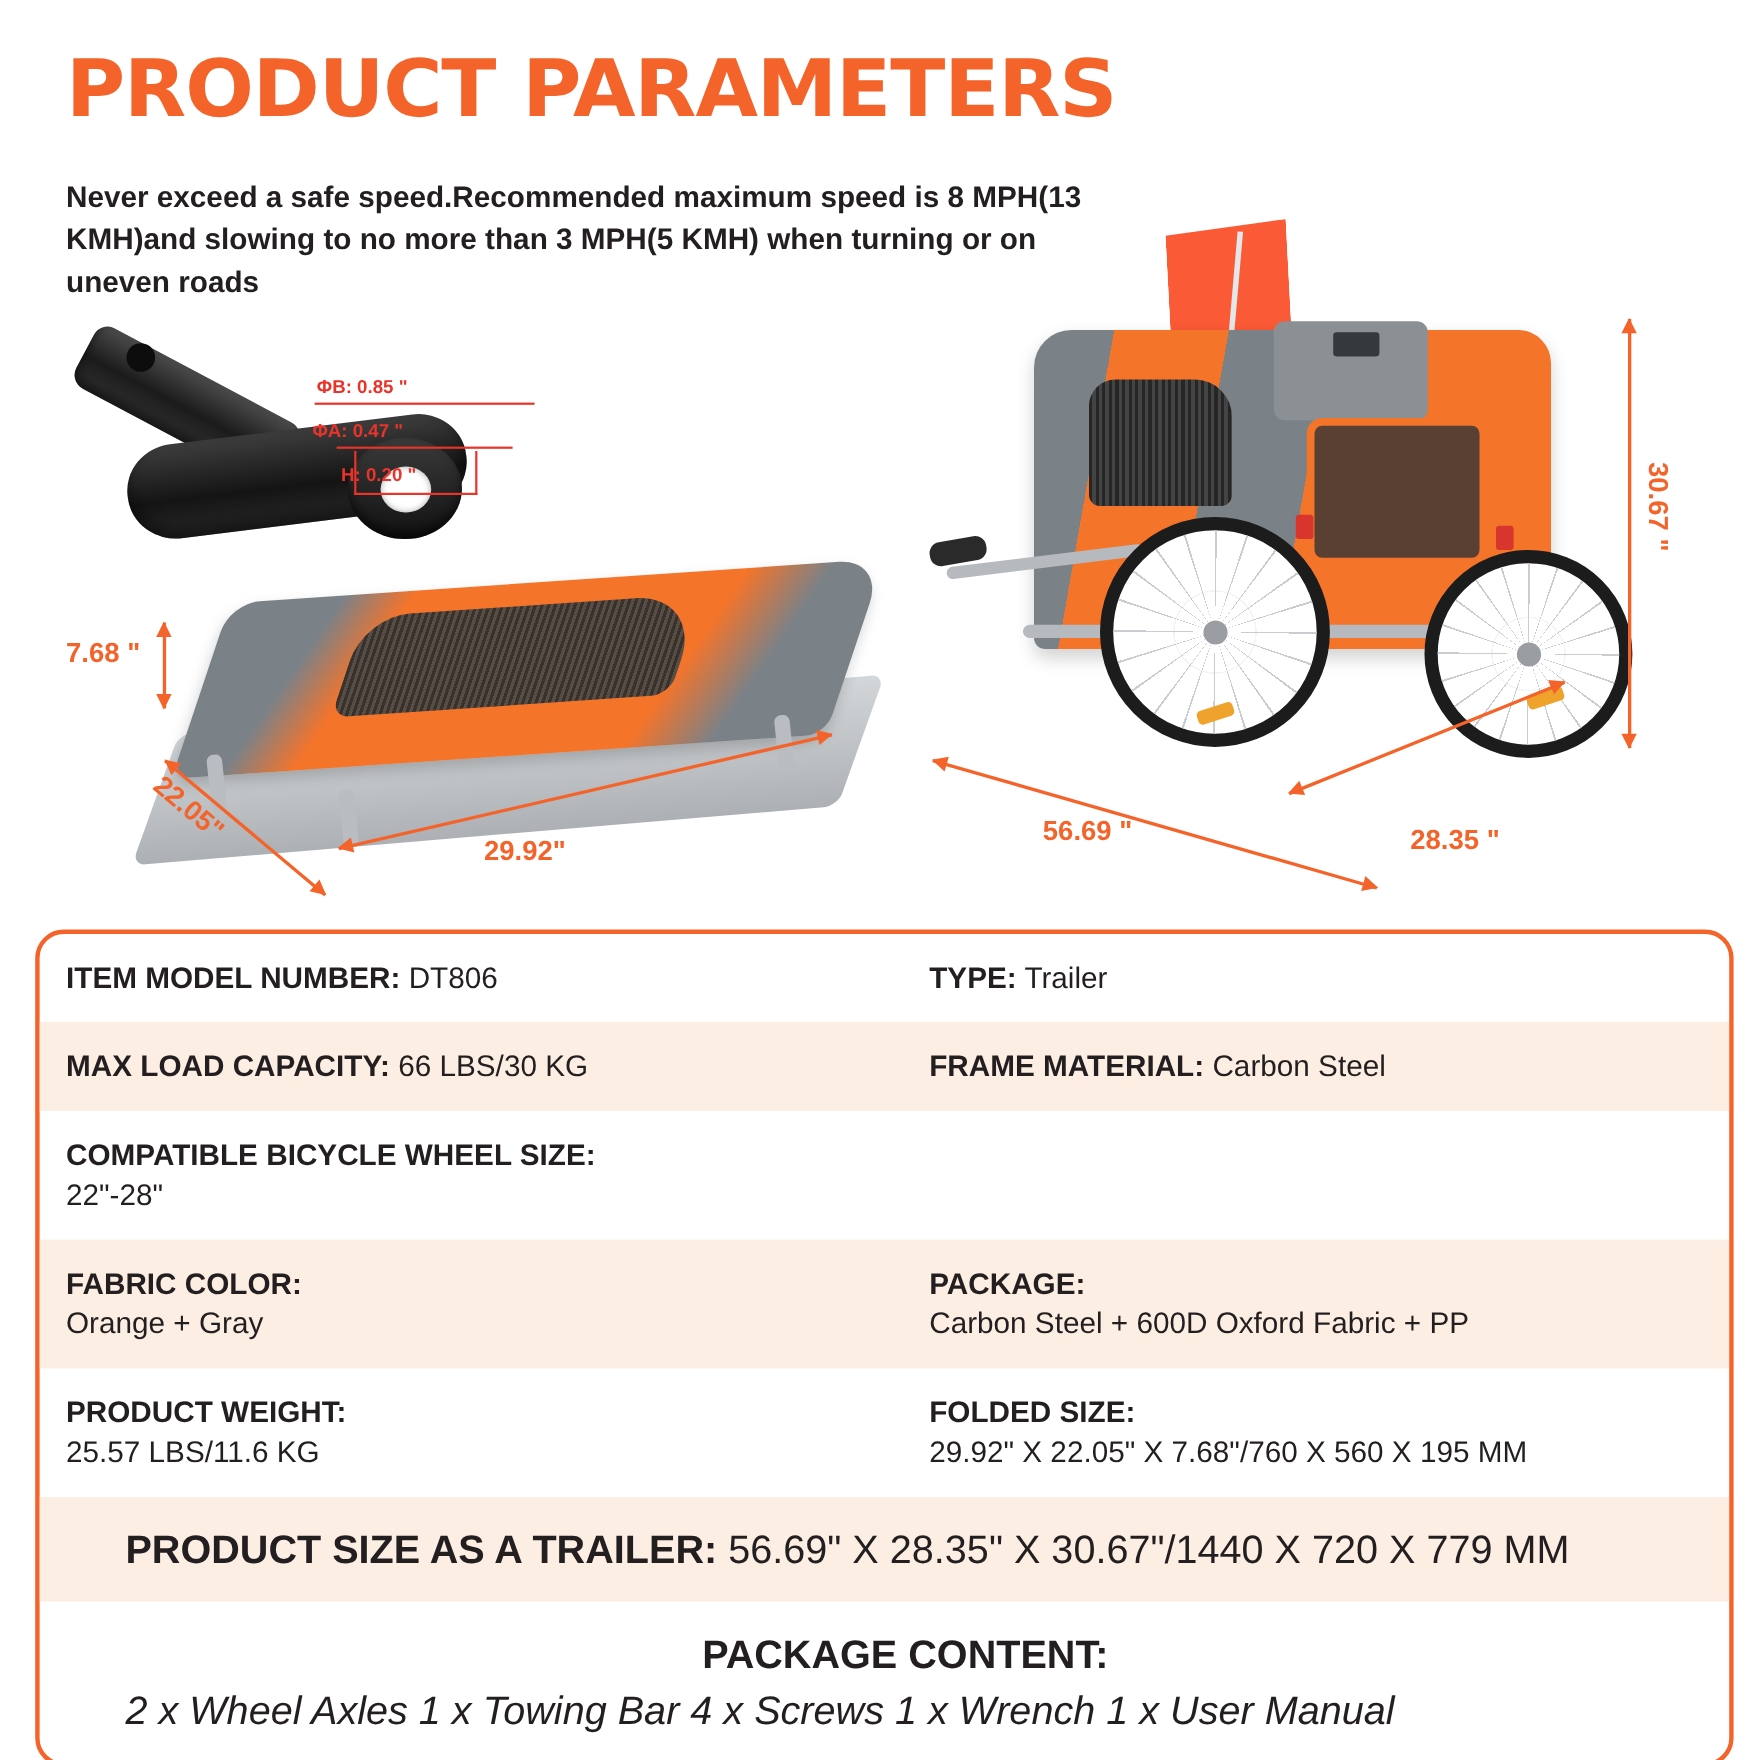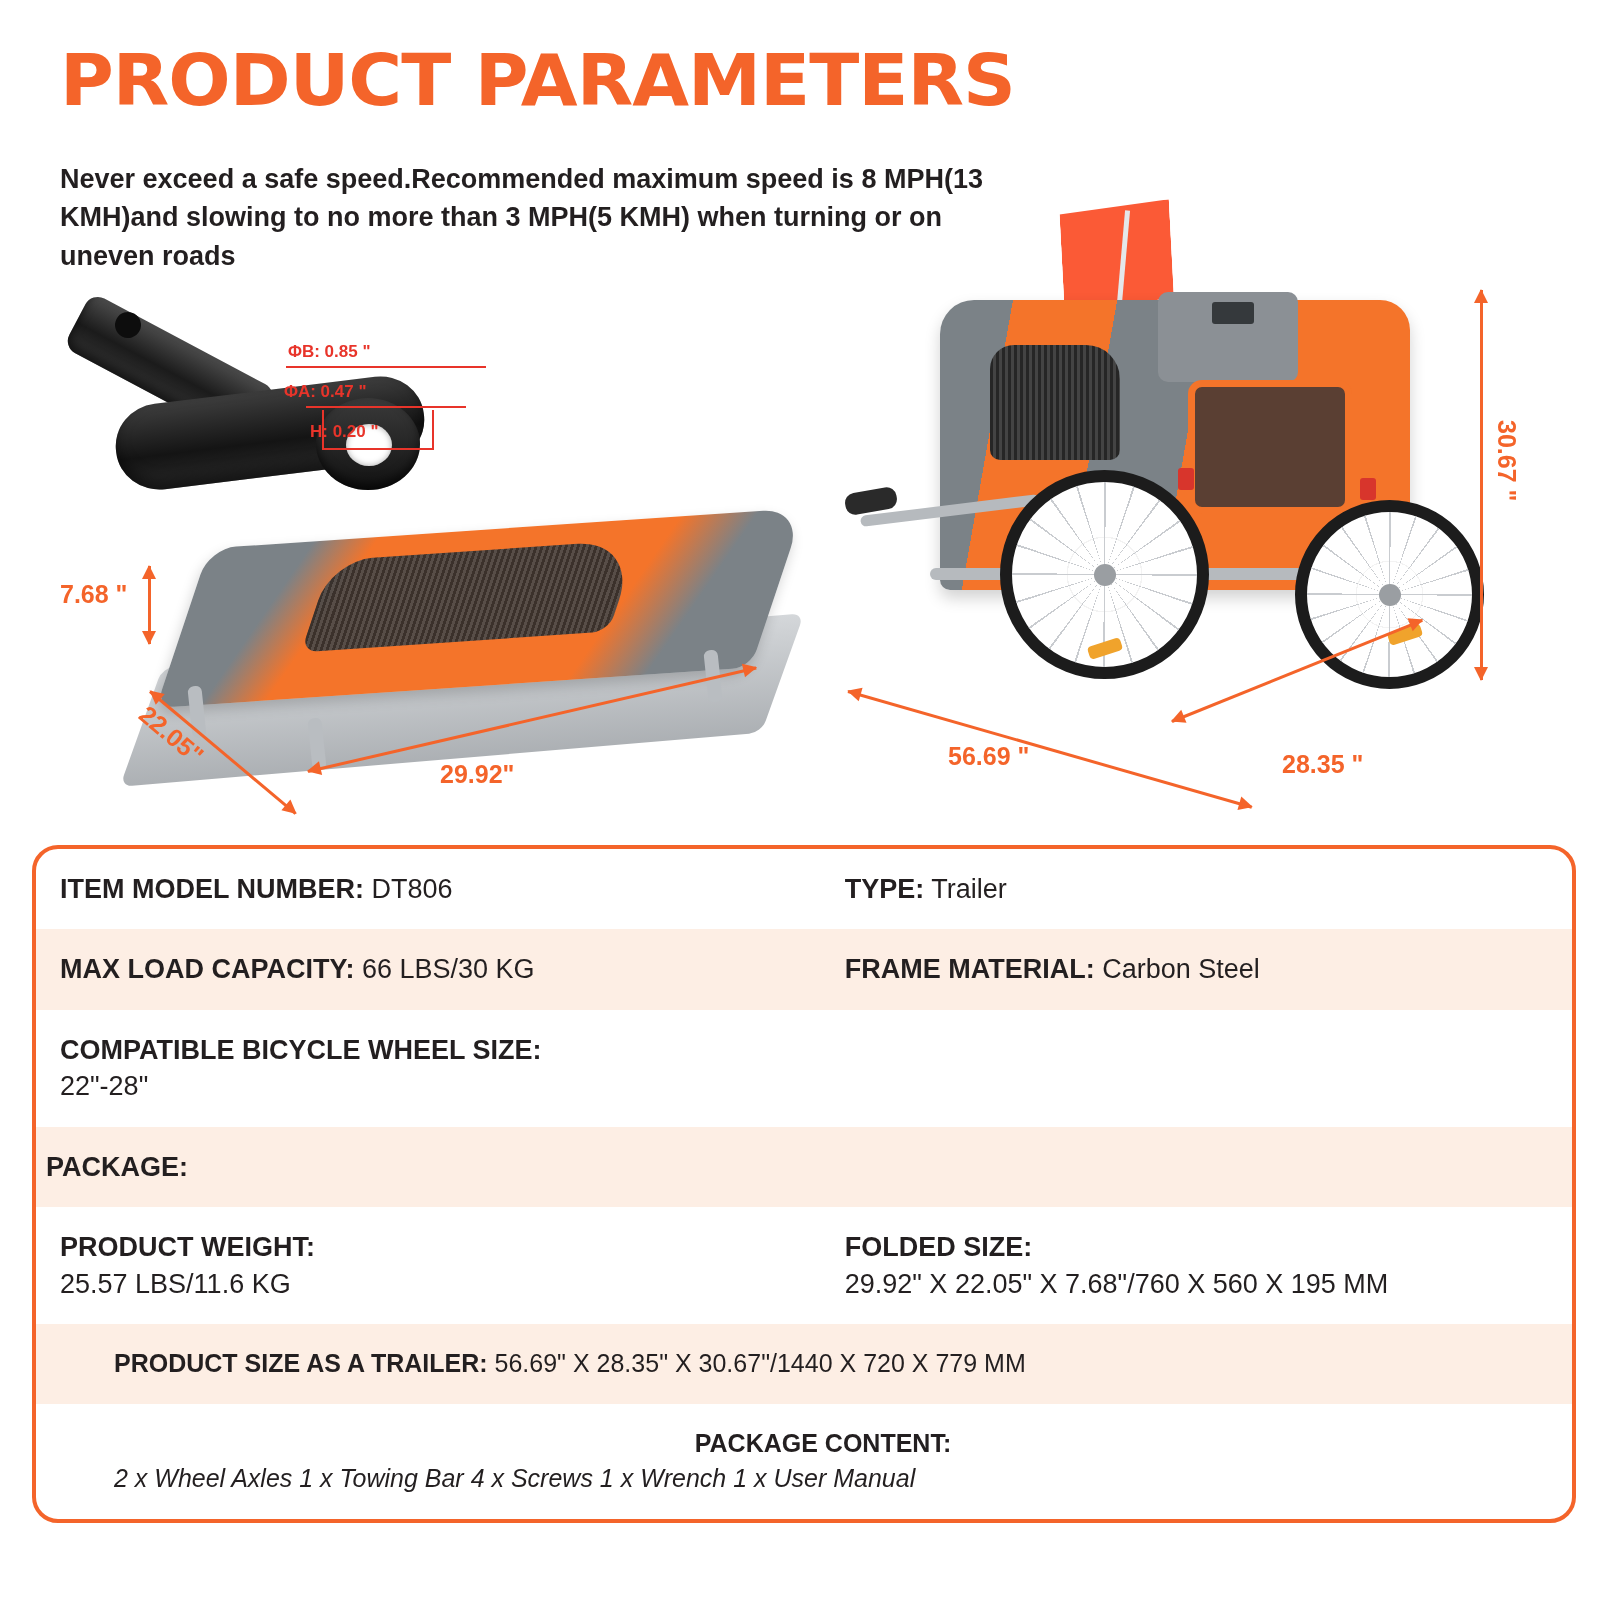--- a/index.html
+++ b/index.html
@@ -154,21 +154,21 @@
   .spec{
     position:absolute;left:32px;top:845px;width:1536px;
     border:4px solid #f4642a;border-radius:26px;
     overflow:hidden;background:#fff;
   }
   .row{display:flex;}
   .row.alt{background:#fdeee4;}
   .cellL,.cellR{padding:22px 0 22px 78px;box-sizing:border-box;font-size:27px;line-height:1.35;}
   .cellL{width:52%;padding-left:24px;}
   .cellR{width:48%;padding-left:10px;}
-  .cellFull{padding:22px 40px 22px 78px;font-size:25px;line-height:1.42;box-sizing:border-box;width:100%;}
+  .cellFull{padding:22px 40px 22px 78px;font-size:36px;line-height:1.42;box-sizing:border-box;width:100%;}
   .k{font-weight:bold;}
   .v{font-weight:normal;}
   .stack .k{display:block;}
   .stack .v{display:block;}
 </style>
 </head>
 <body>
 
 <div class="page">
 
@@ -273,22 +273,27 @@
     </div>
 
     <div class="row">
       <div class="cellL stack">
         <span class="k">COMPATIBLE BICYCLE WHEEL SIZE:</span>
         <span class="v">22"-28"</span>
       </div>
     </div>
 
     <div class="row alt">
+      <div class="cellL stack">
+        <span class="k">FABRIC COLOR:</span>
+        <span class="v">Orange + Gray</span>
+      </div>
       <div class="cellR stack">
         <span class="k">PACKAGE:</span>
+        <span class="v">Carbon Steel + 600D Oxford Fabric + PP</span>
       </div>
     </div>
 
     <div class="row">
       <div class="cellL stack">
         <span class="k">PRODUCT WEIGHT:</span>
         <span class="v">25.57 LBS/11.6 KG</span>
       </div>
       <div class="cellR stack">
         <span class="k">FOLDED SIZE:</span>

